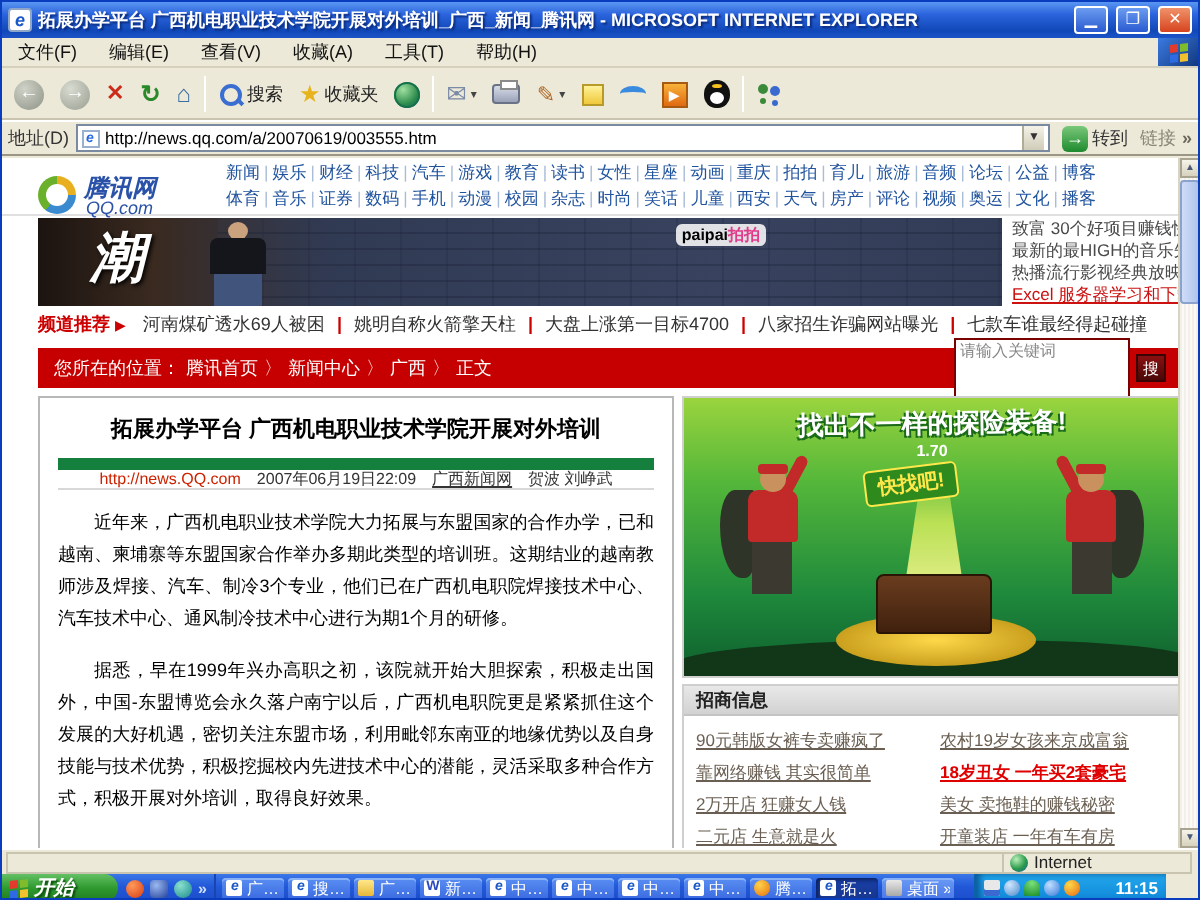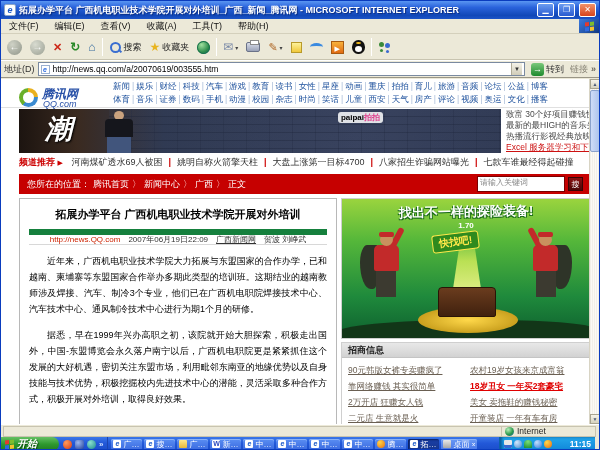--- a/index.html
+++ b/index.html
@@ -116,21 +116,21 @@
   .chanarrow{color:#cc0000;font-size:7px;}
   .chan-items{display:inline;}
   .chan-items>span{color:#333;padding:0 6px;}
   .chan-items>.sep{color:#cc0000;font-weight:bold;padding:0;}
   
   .redbar{position:absolute;left:18px;top:95px;width:572px;height:20px;background:#c60000;
     display:flex;align-items:center;padding:0 8px;gap:3px;font-size:9px;color:#fff;}
   .crumbs{display:inline;white-space:nowrap;}
   .crumbs>span{color:#fff;}
   .crumbs>.sep{color:#ffd0d0;padding:0 3px;}
-  .kw-input{margin-left:auto;width:88px;height:16px;background:#fff;border:1px solid #7a0000;
+  .kw-input{margin-left:auto;width:88px;height:30px;background:#fff;border:1px solid #7a0000;
     font-size:8px;color:#888;line-height:12px;padding:0 2px;overflow:hidden;white-space:nowrap;}
   .kw-btn{width:15px;height:14px;background:linear-gradient(#8a1010,#4a0808);color:#fff;font-size:8px;
     line-height:14px;text-align:center;border:1px solid #3a0404;}
   
   .article{position:absolute;left:18px;top:119px;width:318px;height:400px;border:1px solid #b8b8b8;background:#fff;padding:0 9px;}
   .a-title{margin-top:8px;text-align:center;font-size:11px;font-weight:bold;color:#000;white-space:nowrap;overflow:hidden;}
   .a-meta{margin-top:7px;border-top:6px solid #15803d;border-bottom:1px solid #d8d8d8;height:16px;
     display:flex;align-items:center;justify-content:center;gap:8px;font-size:8px;color:#333;white-space:nowrap;overflow:hidden;}
   .a-meta .u{color:#cc2200;}
   .a-meta .src{text-decoration:underline;}
@@ -167,21 +167,21 @@
   .bizcol>span{display:block;height:16px;line-height:16px;font-size:8.5px;color:#6a5f52;
     text-decoration:underline;white-space:nowrap;overflow:hidden;}
   .bizcol>span.red{color:#e00000;font-weight:bold;}
   
   .statusbar{position:absolute;left:0;top:423px;right:0;height:13px;background:#ece9d8;border-top:1px solid #fff;
     display:flex;align-items:center;font-size:8.5px;color:#222;}
   .st-main{flex:1;height:11px;border:1px solid #c8c4b0;border-right:none;margin-left:2px;}
   .st-zone{width:95px;height:11px;border:1px solid #c8c4b0;margin-right:3px;display:flex;align-items:center;gap:3px;padding:0 3px;}
   .st-globe{width:9px;height:9px;border-radius:50%;background:radial-gradient(circle at 35% 30%,#baf0ba,#2a9a4a 55%,#1a5aa8);}
   
-  .taskbar{position:absolute;left:0;top:436px;right:4px;height:14px;
+  .taskbar{position:absolute;left:0;top:436px;right:16px;height:14px;
     background:linear-gradient(180deg,#3a77e8 0%,#2258d8 45%,#1a4cc8 100%);display:flex;align-items:stretch;}
   .startbtn{width:58px;background:linear-gradient(180deg,#64c064,#2f9a2f 50%,#1f7a1f);border-radius:0 7px 7px 0;
     display:flex;align-items:center;gap:3px;padding:0 8px 0 4px;color:#fff;font-size:10px;font-weight:bold;font-style:italic;
     text-shadow:1px 1px 1px #0a4a0a;flex:0 0 auto;}
   .ql{display:flex;align-items:center;gap:3px;padding:0 4px;border-right:1px solid #1a44b0;flex:0 0 auto;}
   .qlico{width:9px;height:9px;border-radius:50%;}
   .ql .q1{background:radial-gradient(circle at 35% 30%,#ff9a5a,#d83a12);}
   .ql .q2{background:radial-gradient(circle at 35% 30%,#9ab8f0,#23409a);border-radius:2px;}
   .ql .q3{background:radial-gradient(circle at 35% 30%,#8ae0d0,#1a8a8a);}
   .ql .chev{color:#cfe0ff;font-size:8px;}

